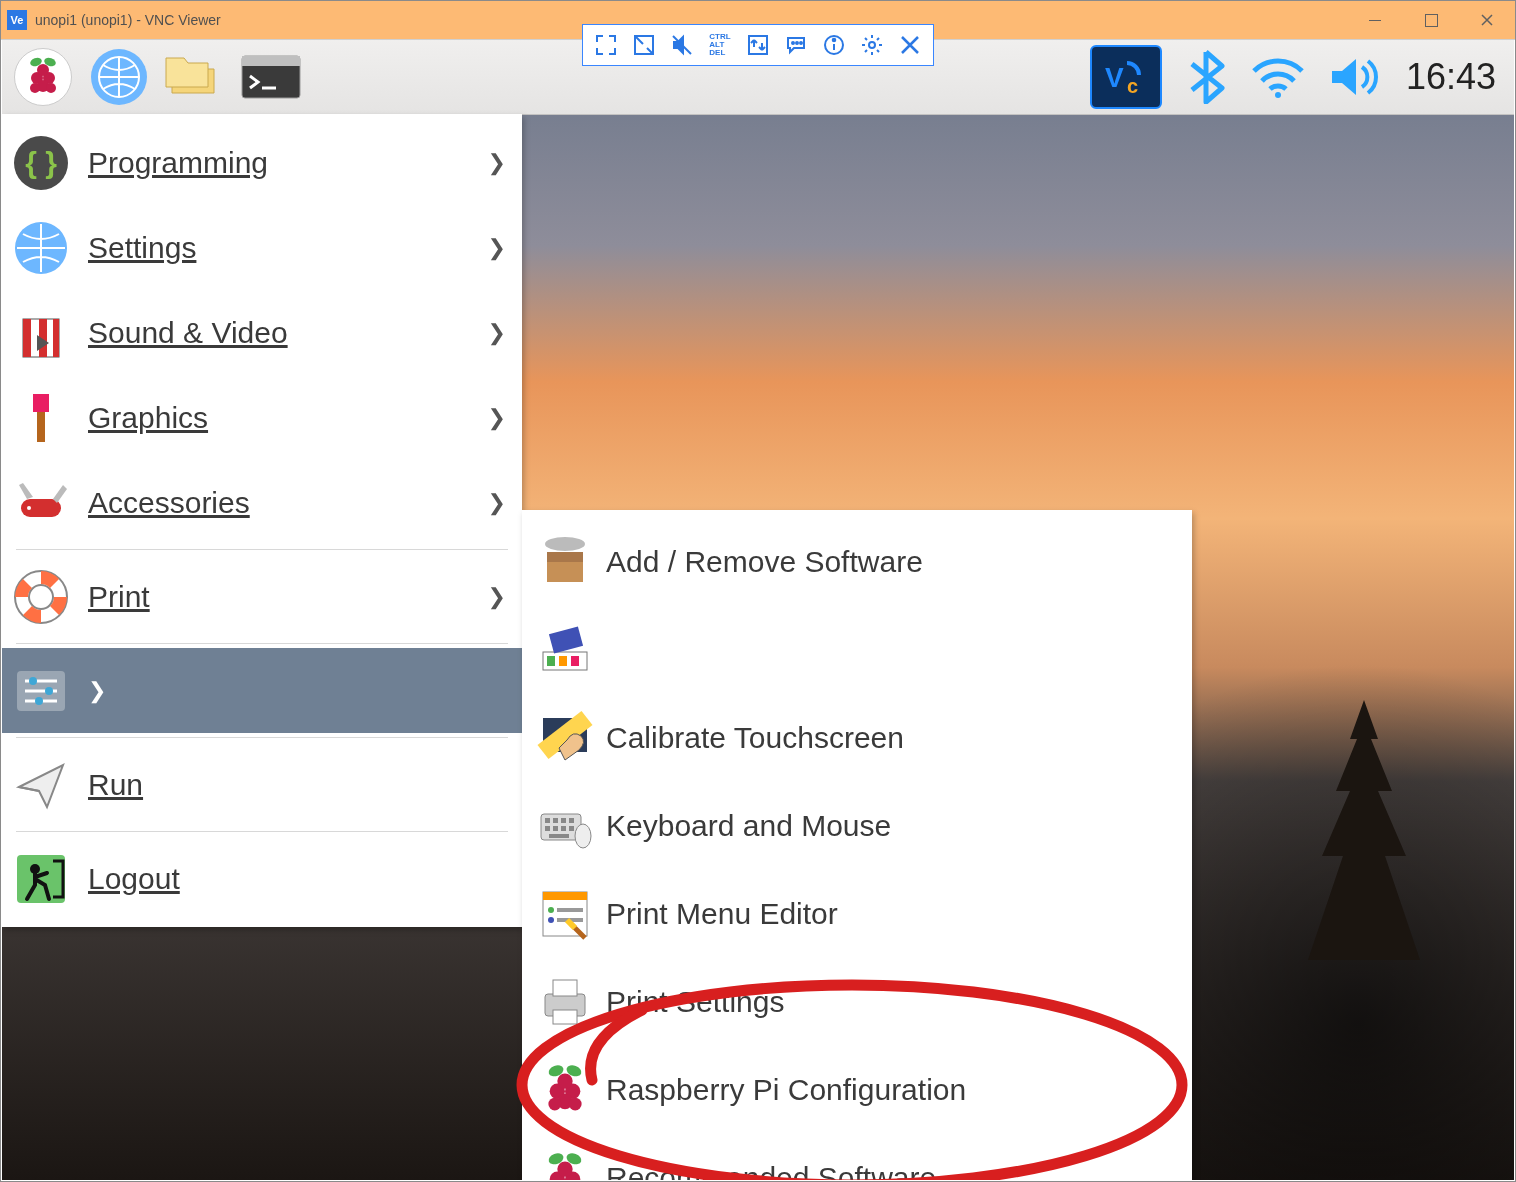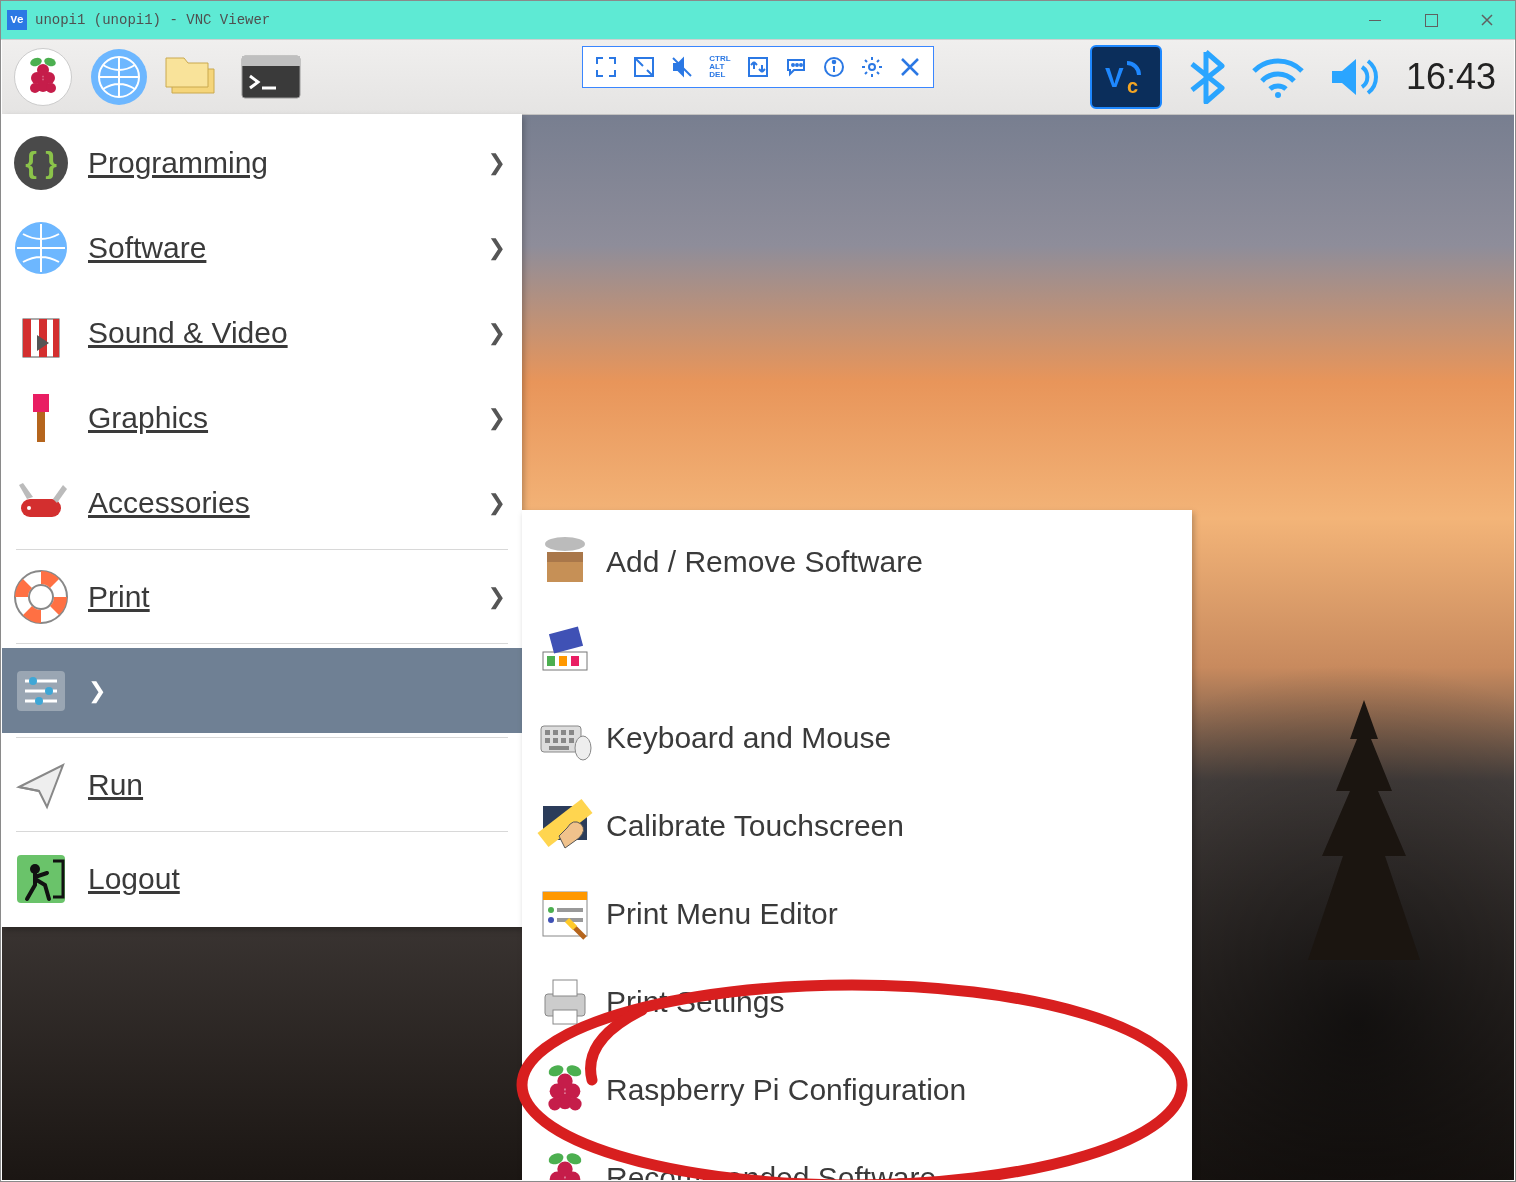--- a/index.html
+++ b/index.html
@@ -1,27 +1,27 @@
 <!DOCTYPE html>
 <html><head>
 <meta charset="utf-8">
 <style>
   html,body{margin:0;padding:0;width:1516px;height:1182px;font-family:"Segoe UI",Arial,sans-serif;overflow:hidden;background:#fff;}
   
   .win{width:1516px;height:1182px;border:1px solid #8a8a8a;box-sizing:border-box;position:relative;background:#fff;}
-  .titlebar{height:38px;background:#5eead4;display:flex;align-items:center;border-bottom:1px solid #d0d0d0;font-family:Liberation Mono, monospace;}
+  .titlebar{height:38px;background:#fdba74;display:flex;align-items:center;border-bottom:1px solid #d0d0d0;}
   .title-icon{width:20px;height:20px;background:#2b78e4;color:#fff;font-size:11px;font-weight:bold;display:flex;align-items:center;justify-content:center;margin:0 8px 0 6px;}
   .title-text{color:#505050;font-size:14px;flex:0 0 auto;}
   .title-spacer{flex:1;}
   .win-btn{width:56px;height:38px;display:flex;align-items:center;justify-content:center;color:#606060;font-size:14px;}
   .win-btn.min::before{content:"";display:block;width:12px;border-bottom:1px solid #606060;}
   .win-btn.max::before{content:"";display:block;width:11px;height:11px;border:1px solid #606060;}
   .win-btn.close svg{width:12px;height:12px;stroke:#606060;stroke-width:1.5;}
   
-  .vnc-toolbar{position:absolute;top:45px;left:50%;transform:translateX(-50%);border:1px solid #3a86ff;background:#fff;height:40px;display:flex;align-items:center;padding:0 4px;z-index:5;}
+  .vnc-toolbar{position:absolute;top:23px;left:50%;transform:translateX(-50%);border:1px solid #3a86ff;background:#fff;height:40px;display:flex;align-items:center;padding:0 4px;z-index:5;}
   .vnc-toolbar .vb{width:38px;height:34px;display:flex;align-items:center;justify-content:center;color:#2b78e4;}
   .vb svg{stroke:#2b78e4;fill:none;stroke-width:2;}
   .vb .txt{font-size:8px;font-weight:bold;color:#2b78e4;line-height:1;}
   
   .rpi{position:absolute;top:39px;left:1px;right:1px;bottom:1px;background:linear-gradient(180deg,#6b768a 0%,#8e8d9a 18%,#e8955a 30%,#f3b478 42%,#c88a5e 55%,#4a4442 65%,#1b1613 100%);overflow:hidden;}
   
   .silh{position:absolute;right:0;bottom:0;width:520px;height:520px;background:radial-gradient(ellipse at 70% 70%,rgba(0,0,0,.6),transparent 70%);}
   .pagoda{position:absolute;right:80px;bottom:220px;width:140px;height:260px;background:#1b1510;clip-path:polygon(50% 0,60% 15%,55% 15%,70% 35%,60% 35%,80% 60%,65% 60%,90% 100%,10% 100%,35% 60%,20% 60%,40% 35%,30% 35%,45% 15%,40% 15%);}
   
   .taskbar{position:absolute;top:0;left:0;right:0;height:74px;background:linear-gradient(180deg,#f0efee,#e5e4e3);border-bottom:1px solid #c3c2c1;display:flex;align-items:center;}
@@ -151,21 +151,21 @@
         <span class="lbl">Programming</span>
         <span class="chev">❯</span>
       </div>
       <div class="mi">
         <div class="mio">
           <svg width="56" height="56">
               <circle cx="28" cy="28" r="26" fill="#6db7ff"></circle>
               <path d="M4 28 H52 M28 4 V52 M10 14 Q28 24 46 14 M10 42 Q28 32 46 42" stroke="#fff" stroke-width="2" fill="none"></path>
             </svg>
         </div>
-        <span class="lbl">Software</span>
+        <span class="lbl">Settings</span>
         <span class="chev">❯</span>
       </div>
       <div class="mi">
         <div class="mio">
           <svg width="56" height="56">
               <rect x="10" y="14" width="36" height="38" fill="#fff" stroke="#555"></rect>
               <rect x="10" y="14" width="8" height="38" fill="#d32f2f"></rect>
               <rect x="26" y="14" width="8" height="38" fill="#d32f2f"></rect>
               <rect x="40" y="14" width="6" height="38" fill="#d32f2f"></rect>
               <path d="M24 30 l12 8 l-12 8 z" fill="#555"></path>
@@ -266,20 +266,30 @@
       <div class="si">
         <div class="sio">
           <svg width="56" height="56">
               <rect x="6" y="30" width="44" height="18" fill="#fff" stroke="#777"></rect>
               <rect x="10" y="34" width="8" height="10" fill="#4caf50"></rect>
               <rect x="22" y="34" width="8" height="10" fill="#ff9800"></rect>
               <rect x="34" y="34" width="8" height="10" fill="#e91e63"></rect>
               <rect x="14" y="8" width="30" height="20" fill="#3f51b5" transform="rotate(-15 29 18)"></rect>
             </svg>
         </div>
+      </div>
+      <div class="si">
+        <div class="sio">
+          <svg width="56" height="56">
+              <rect x="6" y="8" width="44" height="34" fill="#2b3c5a"></rect>
+              <path d="M6 42 L50 8" stroke="#ffd54f" stroke-width="18"></path>
+              <path d="M30 30 q6 -10 14 -4 q6 6 -2 14 l-14 10 l-6 -12 z" fill="#f0c28c" stroke="#555"></path>
+            </svg>
+        </div>
+        <span>Calibrate Touchscreen</span>
       </div>
       <div class="si">
         <div class="sio">
           <svg width="56" height="56">
               <rect x="4" y="16" width="40" height="26" rx="3" fill="#ddd" stroke="#888"></rect>
               <g fill="#888">
                 <rect x="8" y="20" width="5" height="5"></rect>
                 <rect x="16" y="20" width="5" height="5"></rect>
                 <rect x="24" y="20" width="5" height="5"></rect>
                 <rect x="32" y="20" width="5" height="5"></rect>
@@ -290,30 +300,20 @@
                 <rect x="12" y="36" width="20" height="4"></rect>
               </g>
               <ellipse cx="46" cy="38" rx="8" ry="12" fill="#eee" stroke="#888"></ellipse>
             </svg>
         </div>
         <span>Keyboard and Mouse</span>
       </div>
       <div class="si">
         <div class="sio">
           <svg width="56" height="56">
-              <rect x="6" y="8" width="44" height="34" fill="#2b3c5a"></rect>
-              <path d="M6 42 L50 8" stroke="#ffd54f" stroke-width="18"></path>
-              <path d="M30 30 q6 -10 14 -4 q6 6 -2 14 l-14 10 l-6 -12 z" fill="#f0c28c" stroke="#555"></path>
-            </svg>
-        </div>
-        <span>Calibrate Touchscreen</span>
-      </div>
-      <div class="si">
-        <div class="sio">
-          <svg width="56" height="56">
               <rect x="6" y="6" width="44" height="44" fill="#fff" stroke="#888"></rect>
               <rect x="6" y="6" width="44" height="8" fill="#ff9800"></rect>
               <circle cx="14" cy="24" r="3" fill="#4caf50"></circle>
               <rect x="20" y="22" width="26" height="4" fill="#999"></rect>
               <circle cx="14" cy="34" r="3" fill="#3f51b5"></circle>
               <rect x="20" y="32" width="26" height="4" fill="#999"></rect>
               <path d="M34 38 l14 14" stroke="#b5651d" stroke-width="5"></path>
               <path d="M30 34 l8 8" stroke="#ffca28" stroke-width="6"></path>
             </svg>
         </div>

